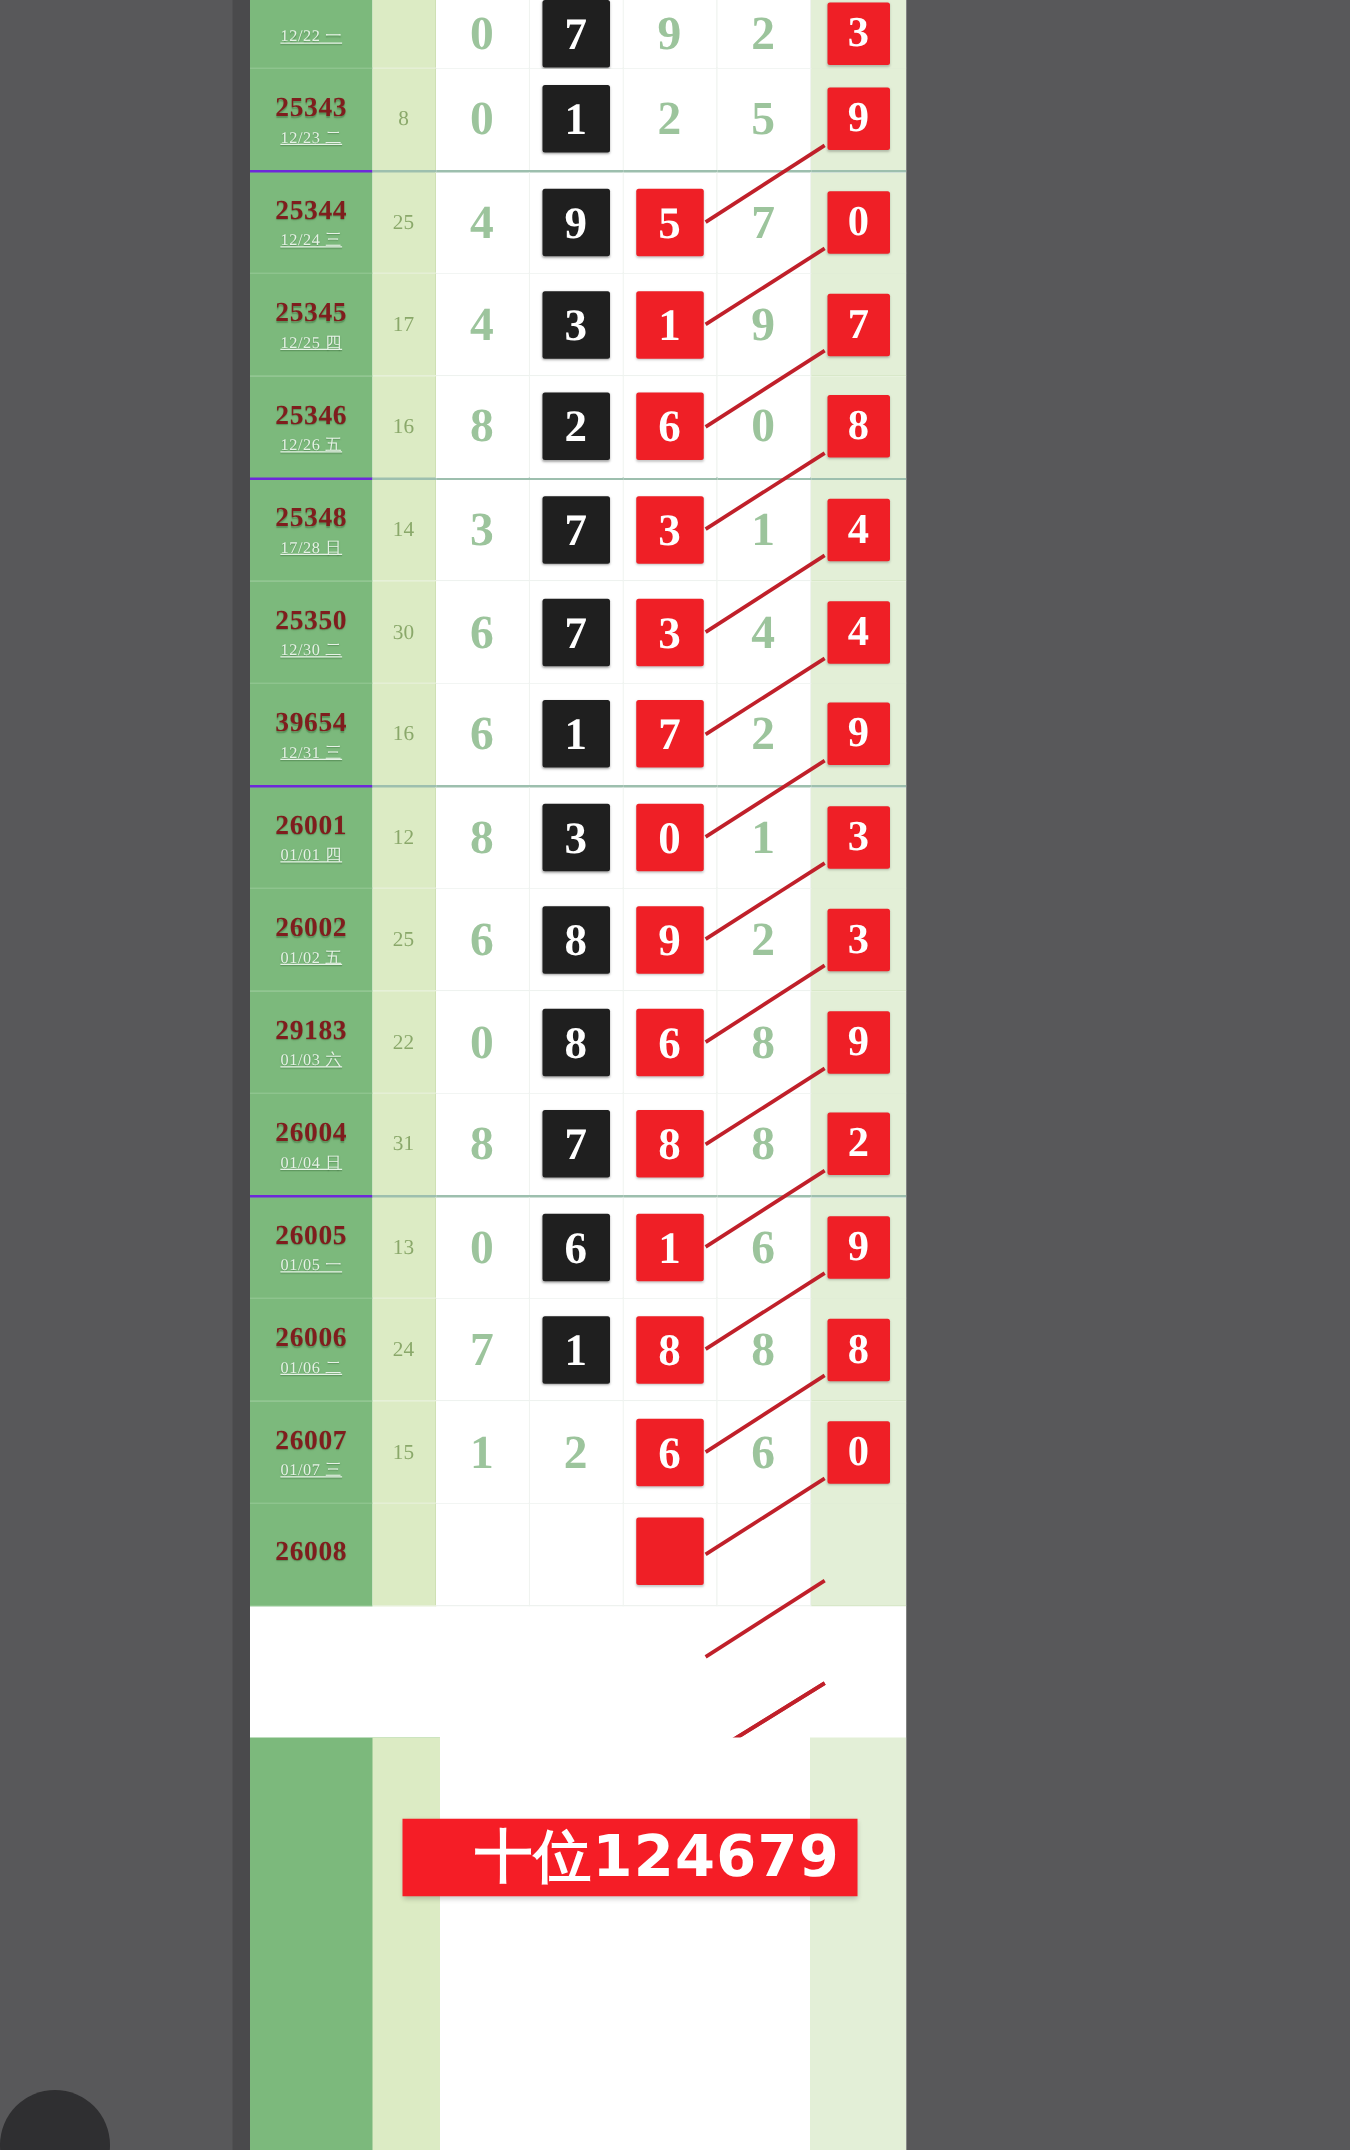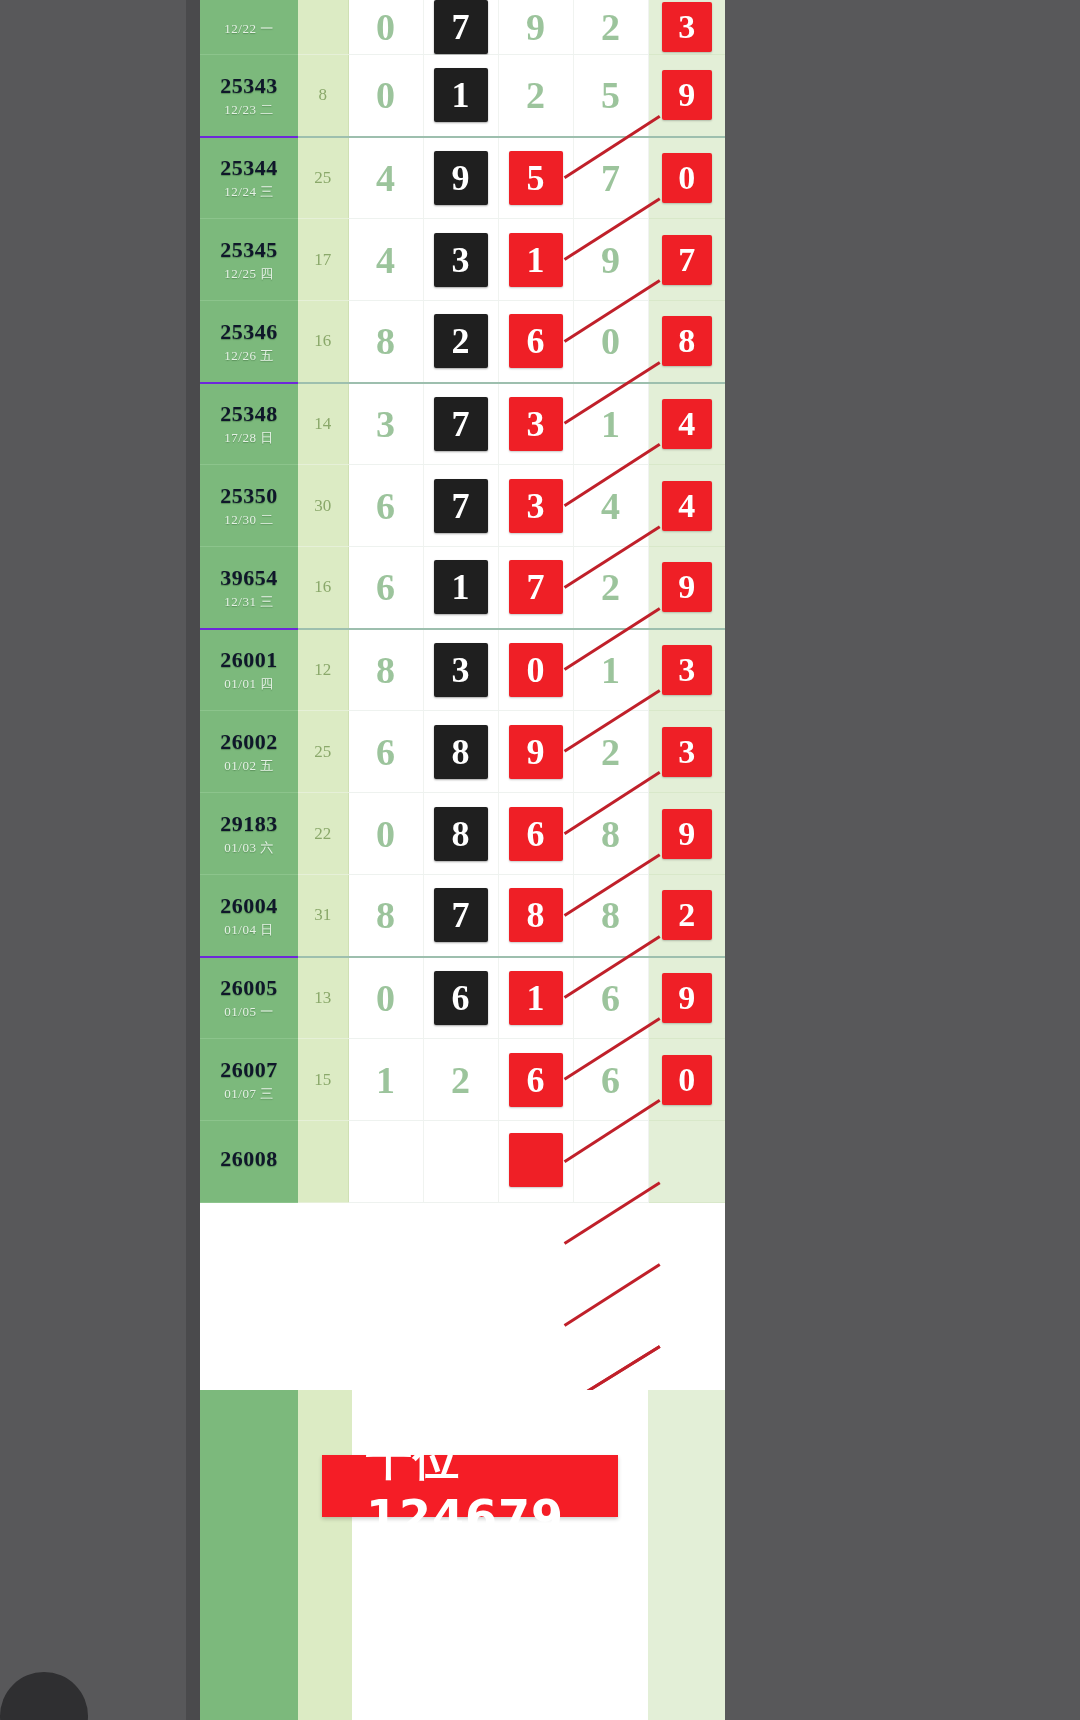--- a/index.html
+++ b/index.html
@@ -55,30 +55,31 @@
     border-bottom: 1px solid #8cc48c;
     line-height: 1.15;
     padding: 0;
   }
   tr.sep td.issue { border-top: 2px solid #6d28d9; }
   .issue-no {
     display: block;
     font-size: 22px;
     font-weight: bold;
     letter-spacing: 0.5px;
-    color: #0f172a;
+    color: #7f1d1d;
     text-shadow: 0 1px 1px rgba(60,110,60,.55);
   }
   .issue-date {
     display: block;
     font-size: 13px;
     margin-top: 5px;
     color: #e6f2e6;
     letter-spacing: 0.5px;
     text-shadow: 0 1px 1px rgba(60,110,60,.5);
+    text-decoration: underline;
   }
 
   
   td.miss {
     background: #dcebc4;
     color: #8aa86a;
     text-align: center;
     vertical-align: middle;
     font-size: 17px;
     border-bottom: 1px solid #e6f0d8;
@@ -152,21 +153,21 @@
   #connectors {
     position: absolute;
     left: 0; top: 0;
     width: 525px; height: 1720px;
     pointer-events: none;
   }
   #banner {
     position: absolute;
     left: 122px;
     top: 1455px;
-    width: 296px;
+    width: 364px;
     height: 62px;
     background: #f51d26;
     color: #ffffff;
     font-size: 46px;
     font-weight: bold;
     letter-spacing: 1px;
     display: flex;
     align-items: center;
     justify-content: center;
     font-family: "DejaVu Sans", "Liberation Sans", sans-serif;
@@ -379,20 +380,32 @@
             <td class="issue">
               <span class="issue-no">26005</span>
               <span class="issue-date">01/05 一</span>
             </td>
             <td class="miss">13</td>
             <td class="dcell"><span class="digit">0</span></td>
             <td class="dcell"><span class="box-black">6</span></td>
             <td class="dcell"><span class="box-red">1</span></td>
             <td class="dcell"><span class="digit">6</span></td>
             <td class="lastcol"><span class="box-red small">9</span></td>
+          </tr>
+          <tr class="row">
+            <td class="issue">
+              <span class="issue-no">26006</span>
+              <span class="issue-date">01/06 二</span>
+            </td>
+            <td class="miss">24</td>
+            <td class="dcell"><span class="digit">7</span></td>
+            <td class="dcell"><span class="box-black">1</span></td>
+            <td class="dcell"><span class="box-red">8</span></td>
+            <td class="dcell"><span class="digit">8</span></td>
+            <td class="lastcol"><span class="box-red small">8</span></td>
           </tr>
           <tr class="row">
             <td class="issue">
               <span class="issue-no">26007</span>
               <span class="issue-date">01/07 三</span>
             </td>
             <td class="miss">15</td>
             <td class="dcell"><span class="digit">1</span></td>
             <td class="dcell"><span class="digit">2</span></td>
             <td class="dcell"><span class="box-red">6</span></td>

